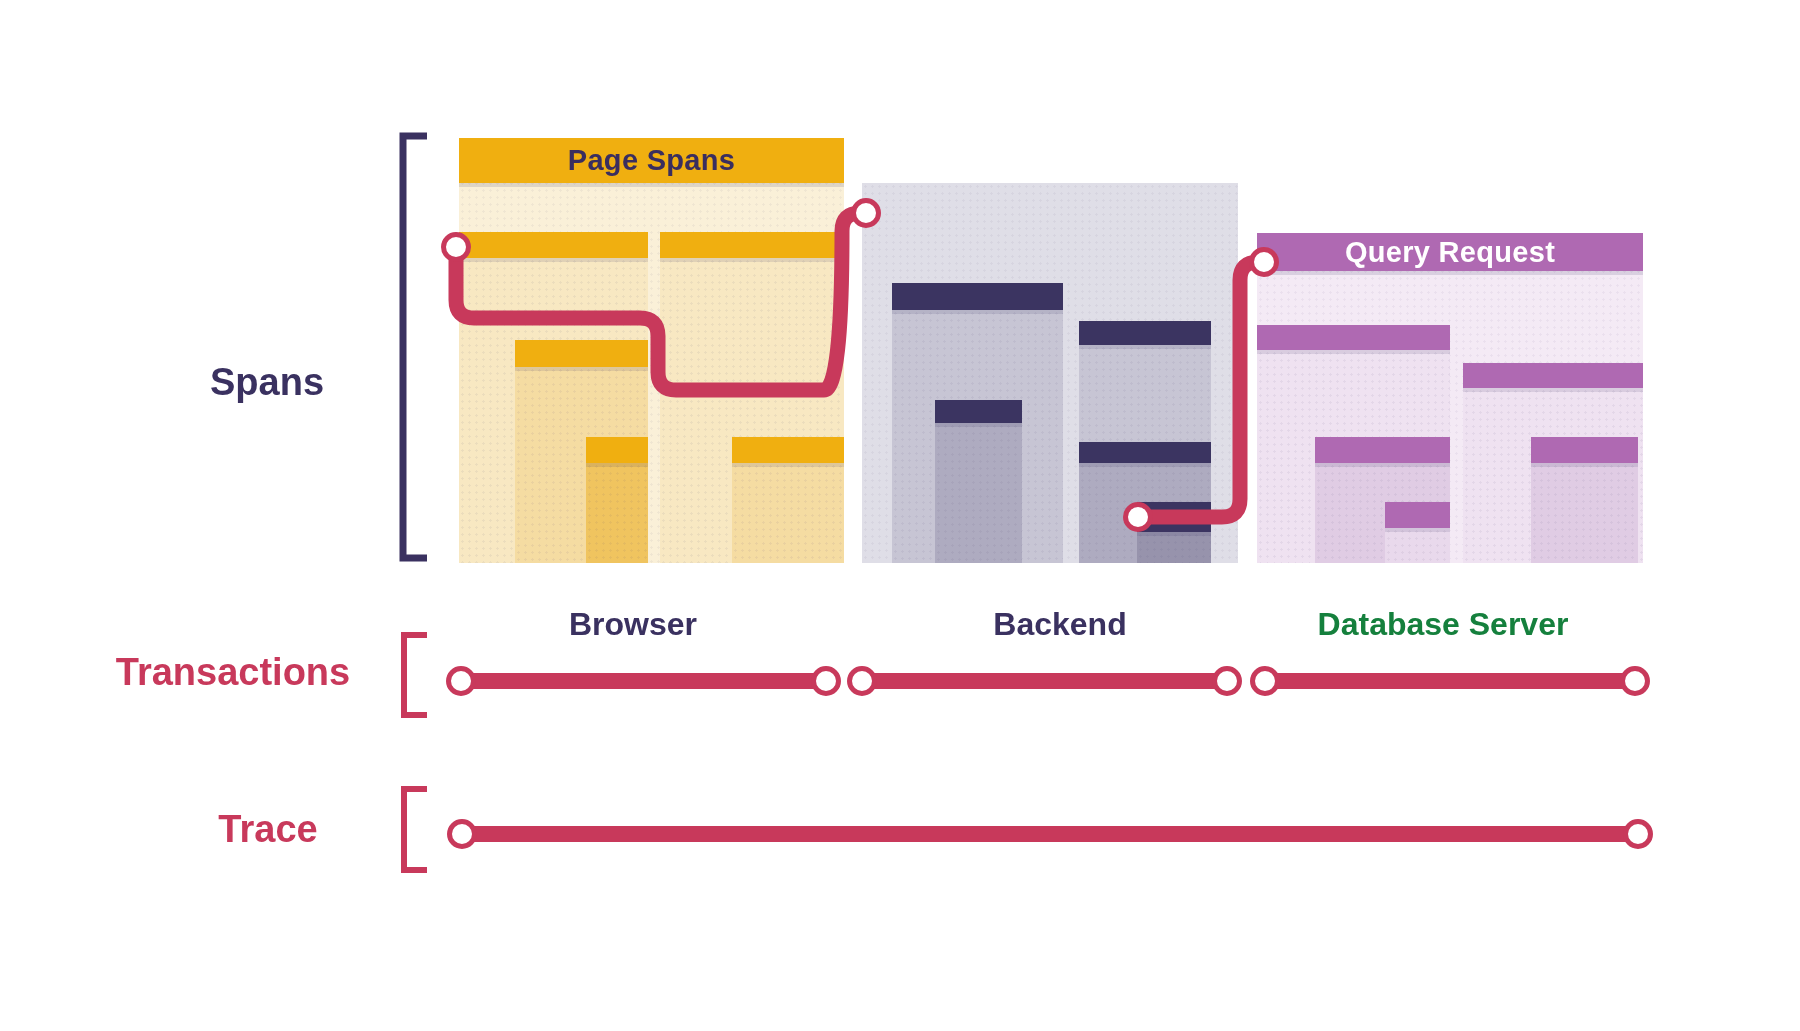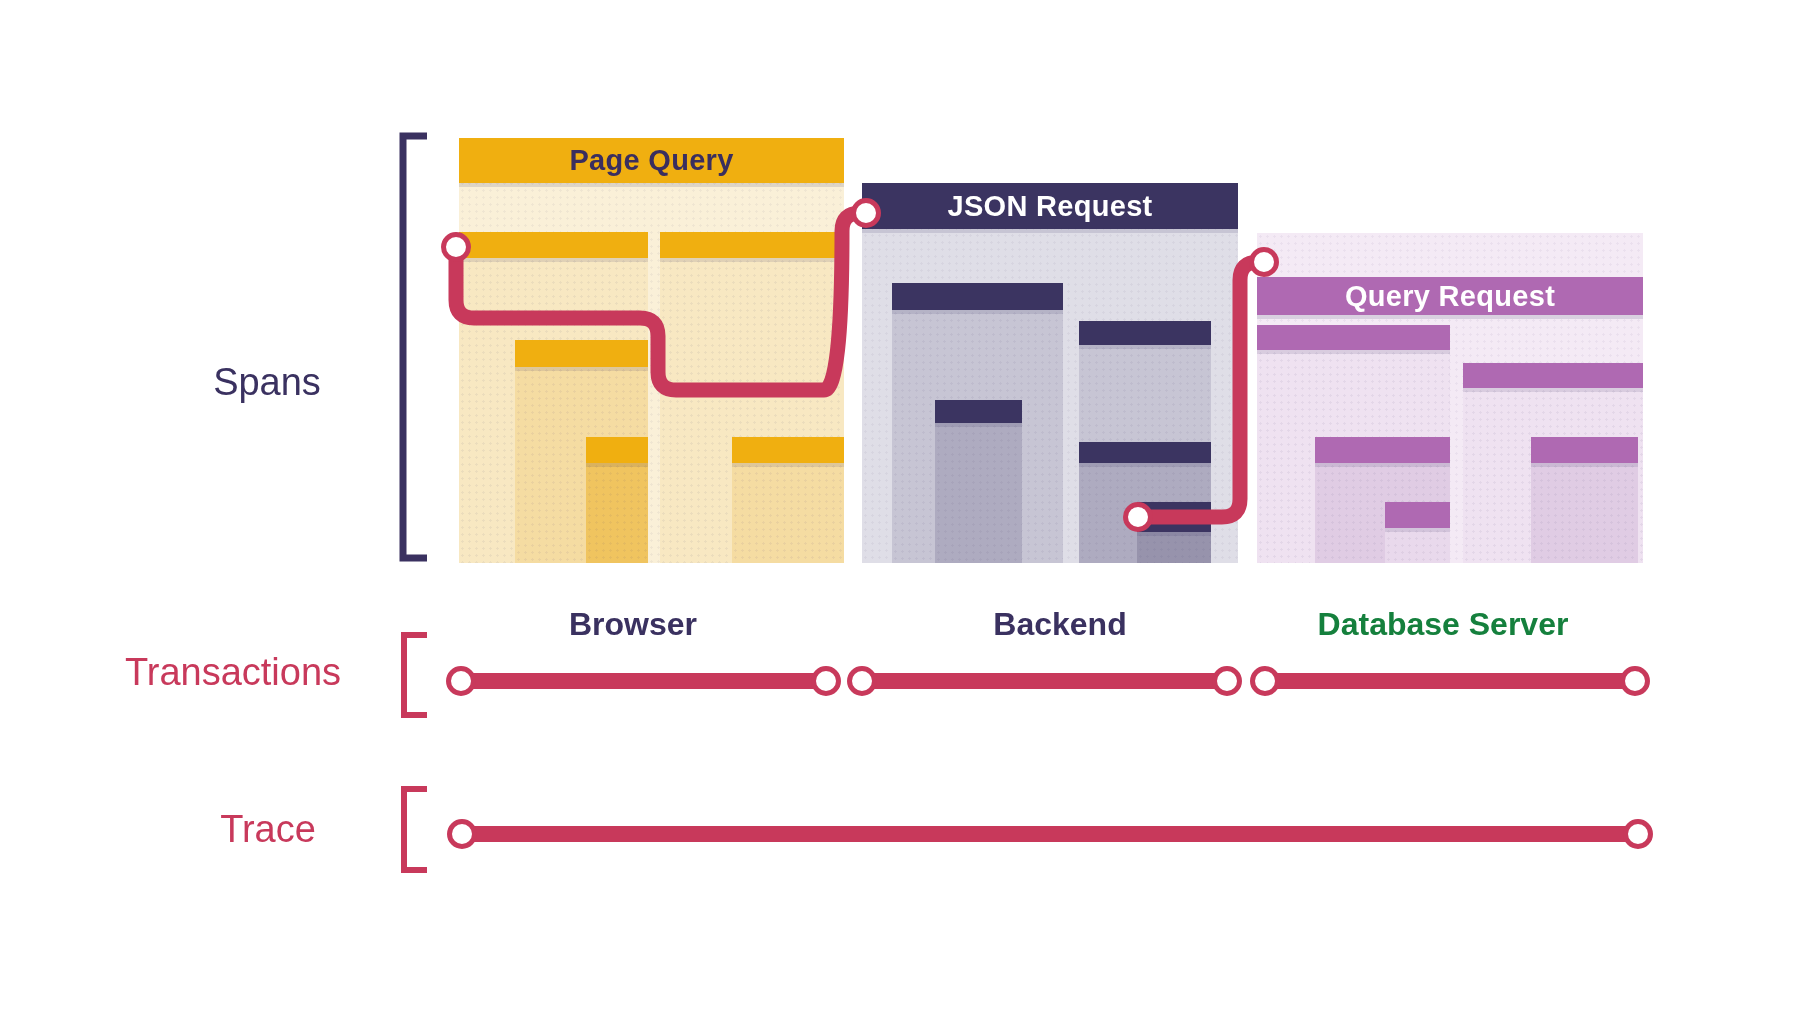--- a/index.html
+++ b/index.html
@@ -9,57 +9,56 @@
   }
   .panel{position:absolute;background-image:radial-gradient(rgba(74,62,110,0.06) 1.1px,transparent 1.2px);background-size:7px 7px;}
   .panel-header{
     position:absolute;left:0;top:0;width:100%;
     display:flex;align-items:center;justify-content:center;
     font-weight:bold;font-size:29px;letter-spacing:.3px;
     box-shadow:0 4px 0 rgba(60,48,100,0.14);
   }
   .span-body{position:absolute;background-image:radial-gradient(rgba(74,62,110,0.07) 1.1px,transparent 1.2px);background-size:7px 7px;}
   .span-header{position:absolute;box-shadow:0 4px 0 rgba(60,48,100,0.12);}
-  .side-label{position:absolute;transform:translate(-50%,-50%);font-weight:normal;font-size:38px;white-space:nowrap;}
+  .side-label{position:absolute;transform:translate(-50%,-50%);font-weight:bold;font-size:38px;white-space:nowrap;}
   .service-label{position:absolute;transform:translate(-50%,-50%);font-weight:bold;font-size:32px;white-space:nowrap;}
   svg.overlay{position:absolute;left:0;top:0;width:1800px;height:1031px;pointer-events:none;}
 </style>
 </head>
 <body>
 
 <div class="canvas">
   <div id="panels-layer">
       <div class="panel" style="left: 459px; top: 138px; width: 385px; height: 425px; background-color: rgb(250, 240, 216);">
-        <div class="panel-header" style="height: 45px; background-color: rgb(240, 175, 16); color: rgb(58, 46, 95);">Page Query</div>
+        <div class="panel-header" style="height: 45px; background-color: rgb(240, 175, 16); color: rgb(58, 46, 95);">Page Spans</div>
         <div class="span-body" style="left: 0px; top: 120px; width: 189px; height: 305px; background-color: rgb(248, 232, 194);"></div>
         <div class="span-header" style="left: 0px; top: 94px; width: 189px; height: 26px; background-color: rgb(240, 175, 16);"></div>
         <div class="span-body" style="left: 56px; top: 229px; width: 133px; height: 196px; background-color: rgb(245, 220, 162);"></div>
         <div class="span-header" style="left: 56px; top: 202px; width: 133px; height: 27px; background-color: rgb(240, 175, 16);"></div>
         <div class="span-body" style="left: 127px; top: 325px; width: 62px; height: 100px; background-color: rgb(240, 196, 95);"></div>
         <div class="span-header" style="left: 127px; top: 299px; width: 62px; height: 26px; background-color: rgb(240, 175, 16);"></div>
         <div class="span-body" style="left: 201px; top: 120px; width: 184px; height: 305px; background-color: rgb(248, 232, 194);"></div>
         <div class="span-header" style="left: 201px; top: 94px; width: 184px; height: 26px; background-color: rgb(240, 175, 16);"></div>
         <div class="span-body" style="left: 273px; top: 325px; width: 112px; height: 100px; background-color: rgb(245, 220, 162);"></div>
         <div class="span-header" style="left: 273px; top: 299px; width: 112px; height: 26px; background-color: rgb(240, 175, 16);"></div>
       </div>
       <div class="panel" style="left: 862px; top: 183px; width: 376px; height: 380px; background-color: rgb(223, 222, 231);">
-        <div class="panel-header" style="height: 46px; background-color: rgb(59, 52, 97); color: rgb(255, 255, 255);">JSON Request</div>
         <div class="span-body" style="left: 30px; top: 127px; width: 171px; height: 253px; background-color: rgb(199, 197, 212);"></div>
         <div class="span-header" style="left: 30px; top: 100px; width: 171px; height: 27px; background-color: rgb(59, 52, 97);"></div>
         <div class="span-body" style="left: 73px; top: 240px; width: 87px; height: 140px; background-color: rgb(174, 171, 192);"></div>
         <div class="span-header" style="left: 73px; top: 217px; width: 87px; height: 23px; background-color: rgb(59, 52, 97);"></div>
         <div class="span-body" style="left: 217px; top: 162px; width: 132px; height: 218px; background-color: rgb(199, 197, 212);"></div>
         <div class="span-header" style="left: 217px; top: 138px; width: 132px; height: 24px; background-color: rgb(59, 52, 97);"></div>
         <div class="span-body" style="left: 217px; top: 280px; width: 132px; height: 100px; background-color: rgb(174, 171, 192);"></div>
         <div class="span-header" style="left: 217px; top: 259px; width: 132px; height: 21px; background-color: rgb(59, 52, 97);"></div>
         <div class="span-body" style="left: 275px; top: 349px; width: 74px; height: 31px; background-color: rgb(151, 147, 172);"></div>
         <div class="span-header" style="left: 275px; top: 319px; width: 74px; height: 30px; background-color: rgb(59, 52, 97);"></div>
       </div>
       <div class="panel" style="left: 1257px; top: 233px; width: 386px; height: 330px; background-color: rgb(244, 234, 245);">
-        <div class="panel-header" style="height: 38px; background-color: rgb(175, 105, 178); color: rgb(255, 255, 255); margin-top: 44px;">Query Request</div>
+        <div class="panel-header" style="height: 38px; background-color: rgb(175, 105, 178); color: rgb(255, 255, 255);">Query Request</div>
         <div class="span-body" style="left: 0px; top: 117px; width: 193px; height: 213px; background-color: rgb(239, 226, 241);"></div>
         <div class="span-header" style="left: 0px; top: 92px; width: 193px; height: 25px; background-color: rgb(175, 105, 178);"></div>
         <div class="span-body" style="left: 58px; top: 230px; width: 135px; height: 100px; background-color: rgb(224, 204, 228);"></div>
         <div class="span-header" style="left: 58px; top: 204px; width: 135px; height: 26px; background-color: rgb(175, 105, 178);"></div>
         <div class="span-body" style="left: 128px; top: 295px; width: 65px; height: 35px; background-color: rgb(233, 217, 236);"></div>
         <div class="span-header" style="left: 128px; top: 269px; width: 65px; height: 26px; background-color: rgb(175, 105, 178);"></div>
         <div class="span-body" style="left: 206px; top: 155px; width: 180px; height: 175px; background-color: rgb(239, 226, 241);"></div>
         <div class="span-header" style="left: 206px; top: 130px; width: 180px; height: 25px; background-color: rgb(175, 105, 178);"></div>
         <div class="span-body" style="left: 274px; top: 230px; width: 107px; height: 100px; background-color: rgb(224, 204, 228);"></div>
         <div class="span-header" style="left: 274px; top: 204px; width: 107px; height: 26px; background-color: rgb(175, 105, 178);"></div>

